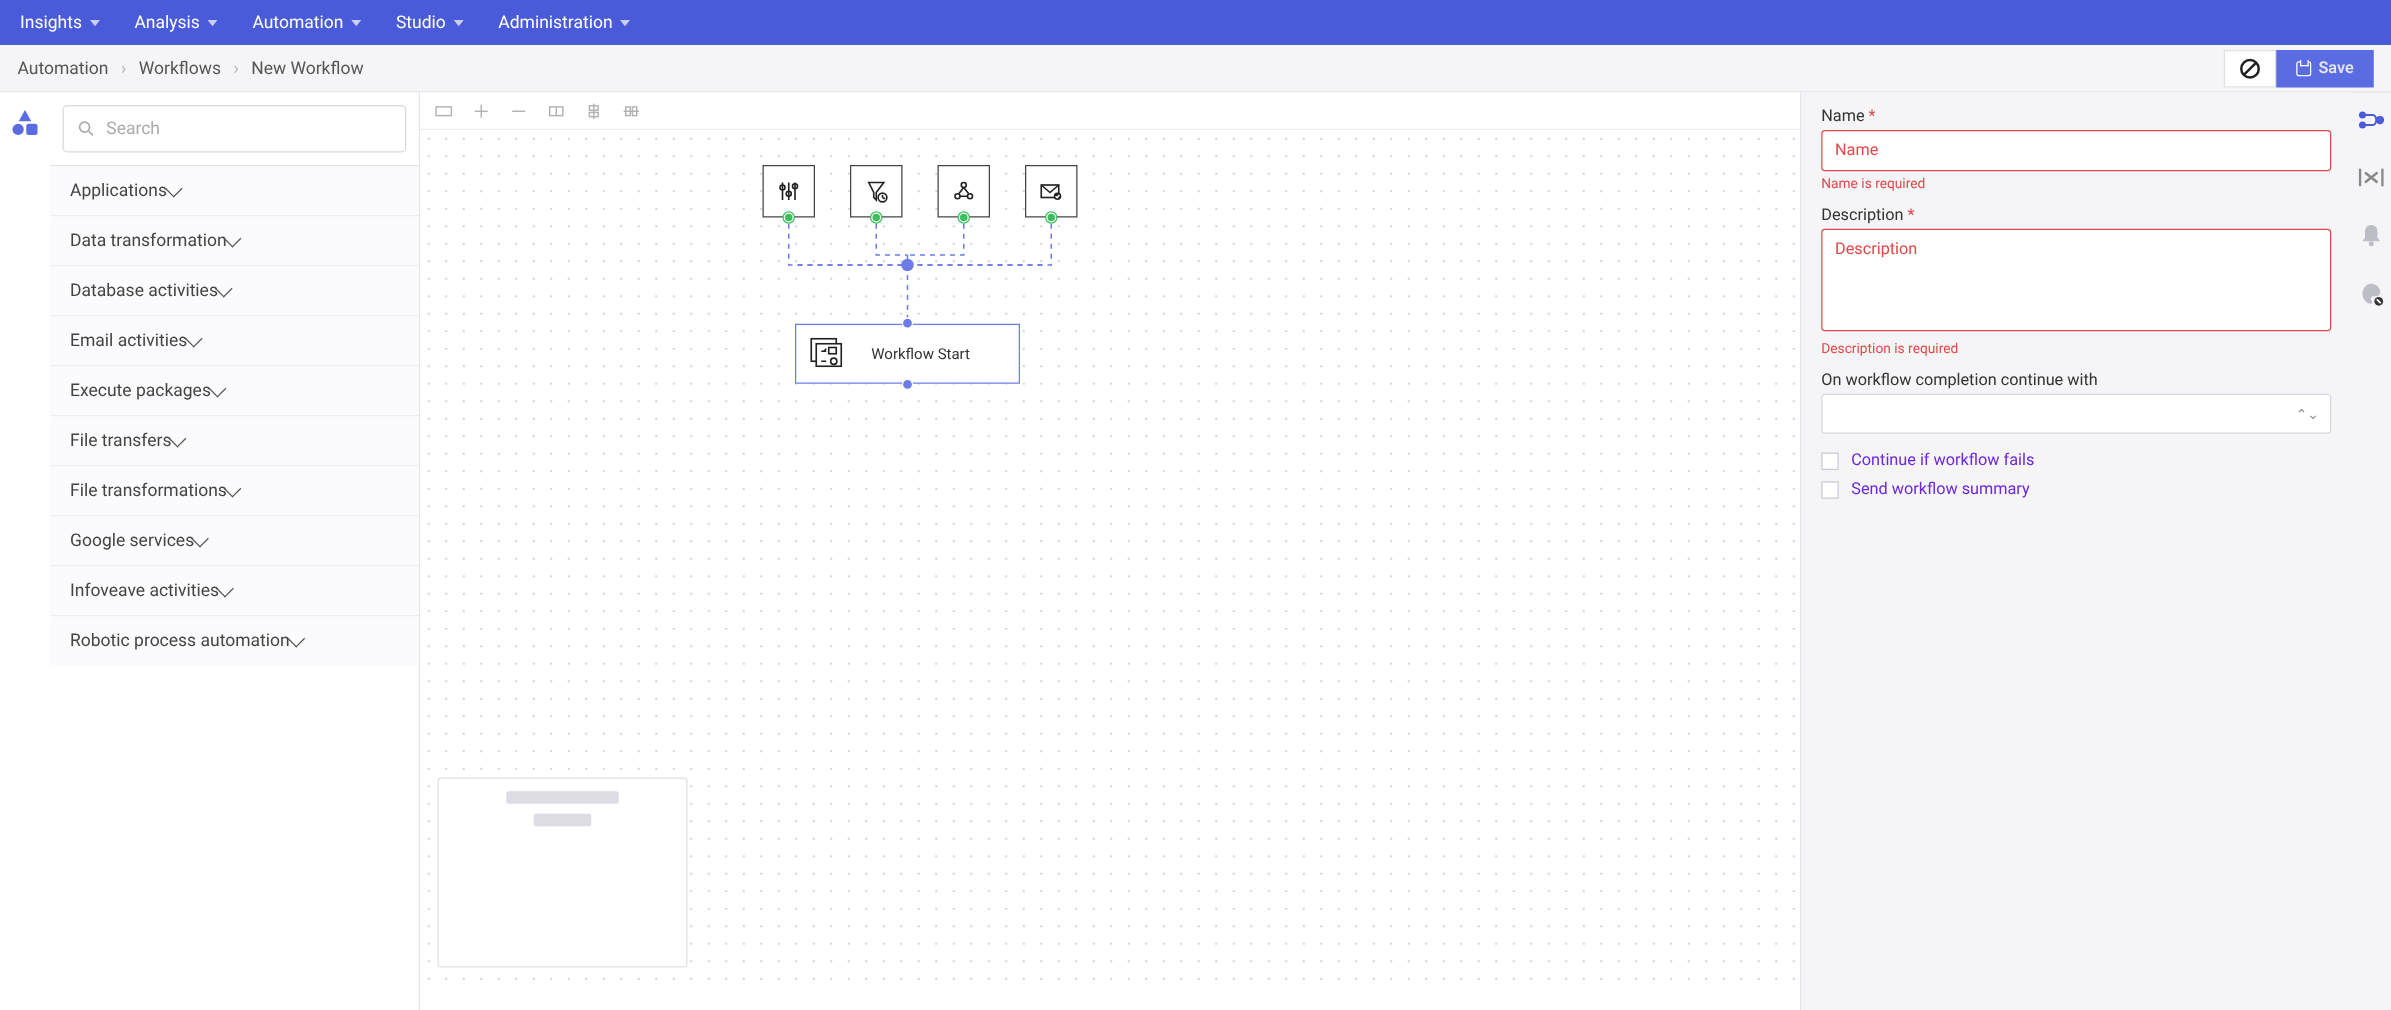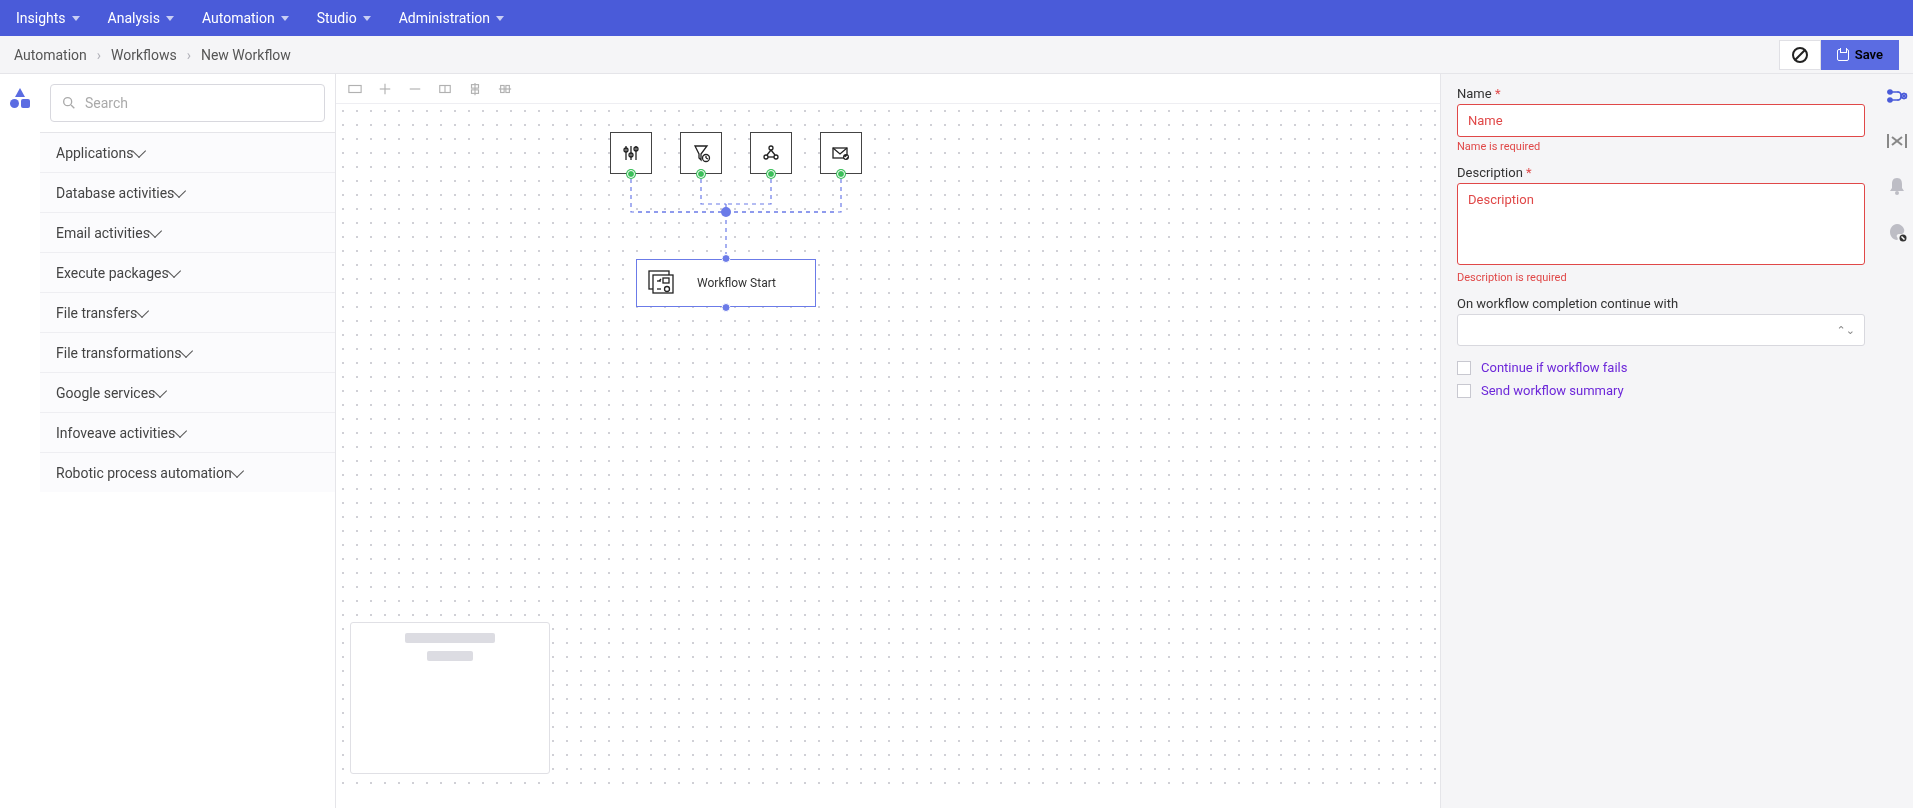--- a/index.html
+++ b/index.html
@@ -9,21 +9,21 @@
   .topnav { background: #4a5bd9; height: 36px; display: flex; align-items: center; padding: 0 16px; gap: 28px; }
   .topnav-item { color: #fff; font-size: 14px; display: flex; align-items: center; gap: 6px; cursor: pointer; }
   .caret-down { width: 0; height: 0; border-left: 4px solid transparent; border-right: 4px solid transparent; border-top: 5px solid rgba(255,255,255,0.7); }
   
   
   .crumb-bar { height: 38px; background: #f5f5f7; display: flex; align-items: center; padding: 0 14px; justify-content: space-between; border-bottom: 1px solid #e5e5e9; }
   .crumbs { display: flex; align-items: center; gap: 10px; font-size: 14px; color: #555; }
   .crumb-sep { color: #b0b0b8; }
   .crumb-actions { display: flex; gap: 0; }
   .btn-cancel { width: 42px; height: 30px; background: #fff; border: 1px solid #e0e0e5; display: flex; align-items: center; justify-content: center; cursor: pointer; }
-  .btn-save { background: #5b6ce2; color: #000000; border: none; padding: 0 16px; height: 30px; font-size: 13px; font-weight: 600; display: flex; align-items: center; gap: 6px; cursor: pointer; }
+  .btn-save { background: #5b6ce2; color: #e5e5e5; border: none; padding: 0 16px; height: 30px; font-size: 13px; font-weight: 600; display: flex; align-items: center; gap: 6px; cursor: pointer; }
   .cancel-circle { width: 16px; height: 16px; border: 2px solid #222; border-radius: 50%; position: relative; }
   .cancel-circle::after { content: ""; position: absolute; width: 2px; height: 14px; background: #222; left: 5px; top: -1px; transform: rotate(45deg); }
   .save-icon { width: 12px; height: 12px; border: 1.5px solid #fff; border-radius: 2px; position: relative; }
   .save-icon::after { content: ""; position: absolute; top: -1.5px; right: 1px; width: 5px; height: 4px; background: #5b6ce2; border: 1.5px solid #fff; border-top: none; }
   
   
   .main { display: flex; height: calc(100vh - 74px); }
   
   
   .rail { width: 40px; background: #fff; padding-top: 14px; display: flex; flex-direction: column; align-items: center; }
@@ -156,20 +156,24 @@
           </svg>
         <input type="text" placeholder="Search" style="">
       </div>
     </div>
     <div class="cat-list" id="cat-list">
         <div class="cat-item">
           <span>Applications</span>
           <span class="chev"></span>
         </div>
         <div class="cat-item">
+          <span>Data transformation</span>
+          <span class="chev"></span>
+        </div>
+        <div class="cat-item">
           <span>Database activities</span>
           <span class="chev"></span>
         </div>
         <div class="cat-item">
           <span>Email activities</span>
           <span class="chev"></span>
         </div>
         <div class="cat-item">
           <span>Execute packages</span>
           <span class="chev"></span>

